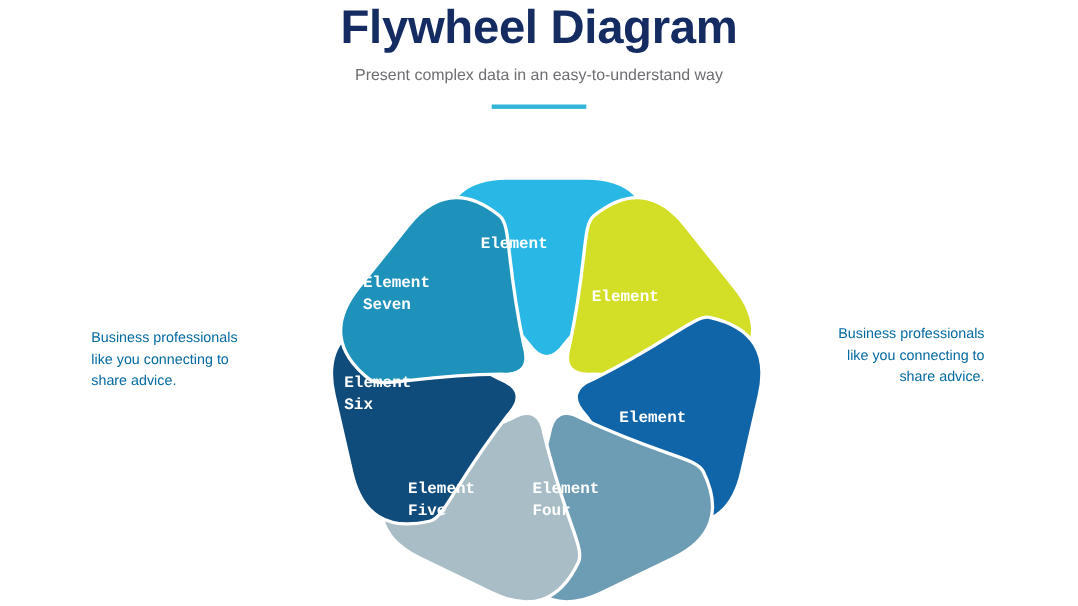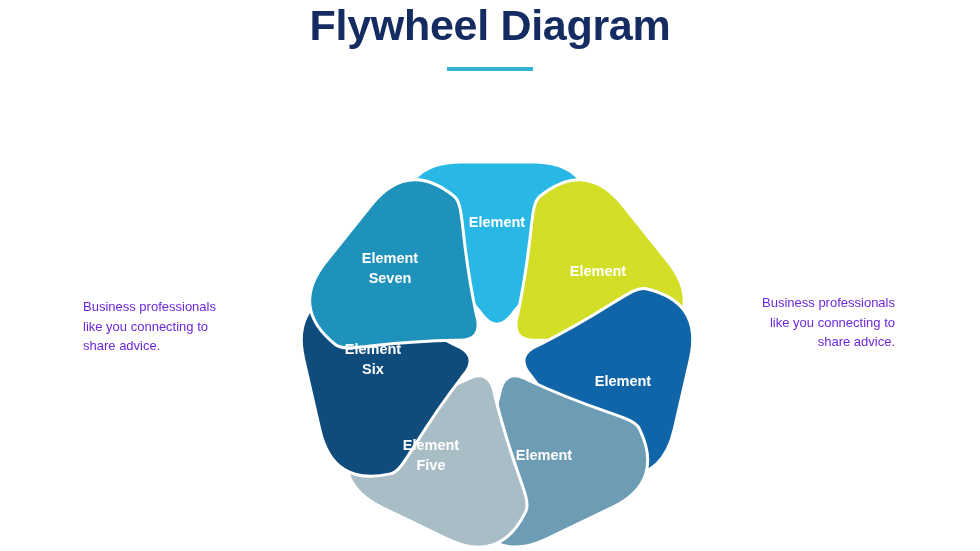--- a/index.html
+++ b/index.html
@@ -47,21 +47,21 @@
     margin: 17px auto 0 auto;
     border-radius: 0;
   }
 
   
   .side-caption {
     position: absolute;
     width: 150px;
     font-size: 13px;
     line-height: 19.5px;
-    color: #6d28d9;
+    color: #0369a1;
   }
   .side-caption-left {
     left: 83px;
     top: 297px;
     text-align: left;
   }
   .side-caption-right {
     left: 745px;
     top: 293px;
     text-align: right;
@@ -81,34 +81,35 @@
     height: 360px;
     overflow: visible;
   }
   .petal-shape {
     stroke: #ffffff;
     stroke-width: 3;
   }
   .petal-text {
     position: absolute;
     width: 120px;
-    text-align: center;
     color: #ffffff;
     font-size: 14.5px;
     line-height: 20px;
     font-weight: bold;
     pointer-events: none;
     transform: translate(-50%, -50%);
+    font-family: Liberation Mono, monospace;
   }
 </style>
 </head>
 <body>
 
 <div class="header">
   <h1 class="page-title">Flywheel Diagram</h1>
+  <p class="page-subtitle">Present complex data in an easy-to-understand way</p>
   <div class="accent-rule"></div>
 </div>
 
 <div class="side-caption side-caption-left">Business professionals like you connecting to share advice.</div>
 
 <div class="side-caption side-caption-right">Business professionals like you connecting to share advice.</div>
 
 <div class="flywheel-wrap">
   <svg class="flywheel-svg" viewBox="0 0 400 360">
     <g id="petal-group">
@@ -126,20 +127,21 @@
         <div>Element</div>
       </div>
       <div class="petal-text" style="left: 300px; top: 119px;">
         <div>Element</div>
       </div>
       <div class="petal-text" style="left: 325px; top: 229px;">
         <div>Element</div>
       </div>
       <div class="petal-text" style="left: 246px; top: 303px;">
         <div>Element</div>
+        <div>Four</div>
       </div>
       <div class="petal-text" style="left: 133px; top: 303px;">
         <div>Element</div>
         <div>Five</div>
       </div>
       <div class="petal-text" style="left: 75px; top: 207px;">
         <div>Element</div>
         <div>Six</div>
       </div>
       <div class="petal-text" style="left: 92px; top: 116px;">

